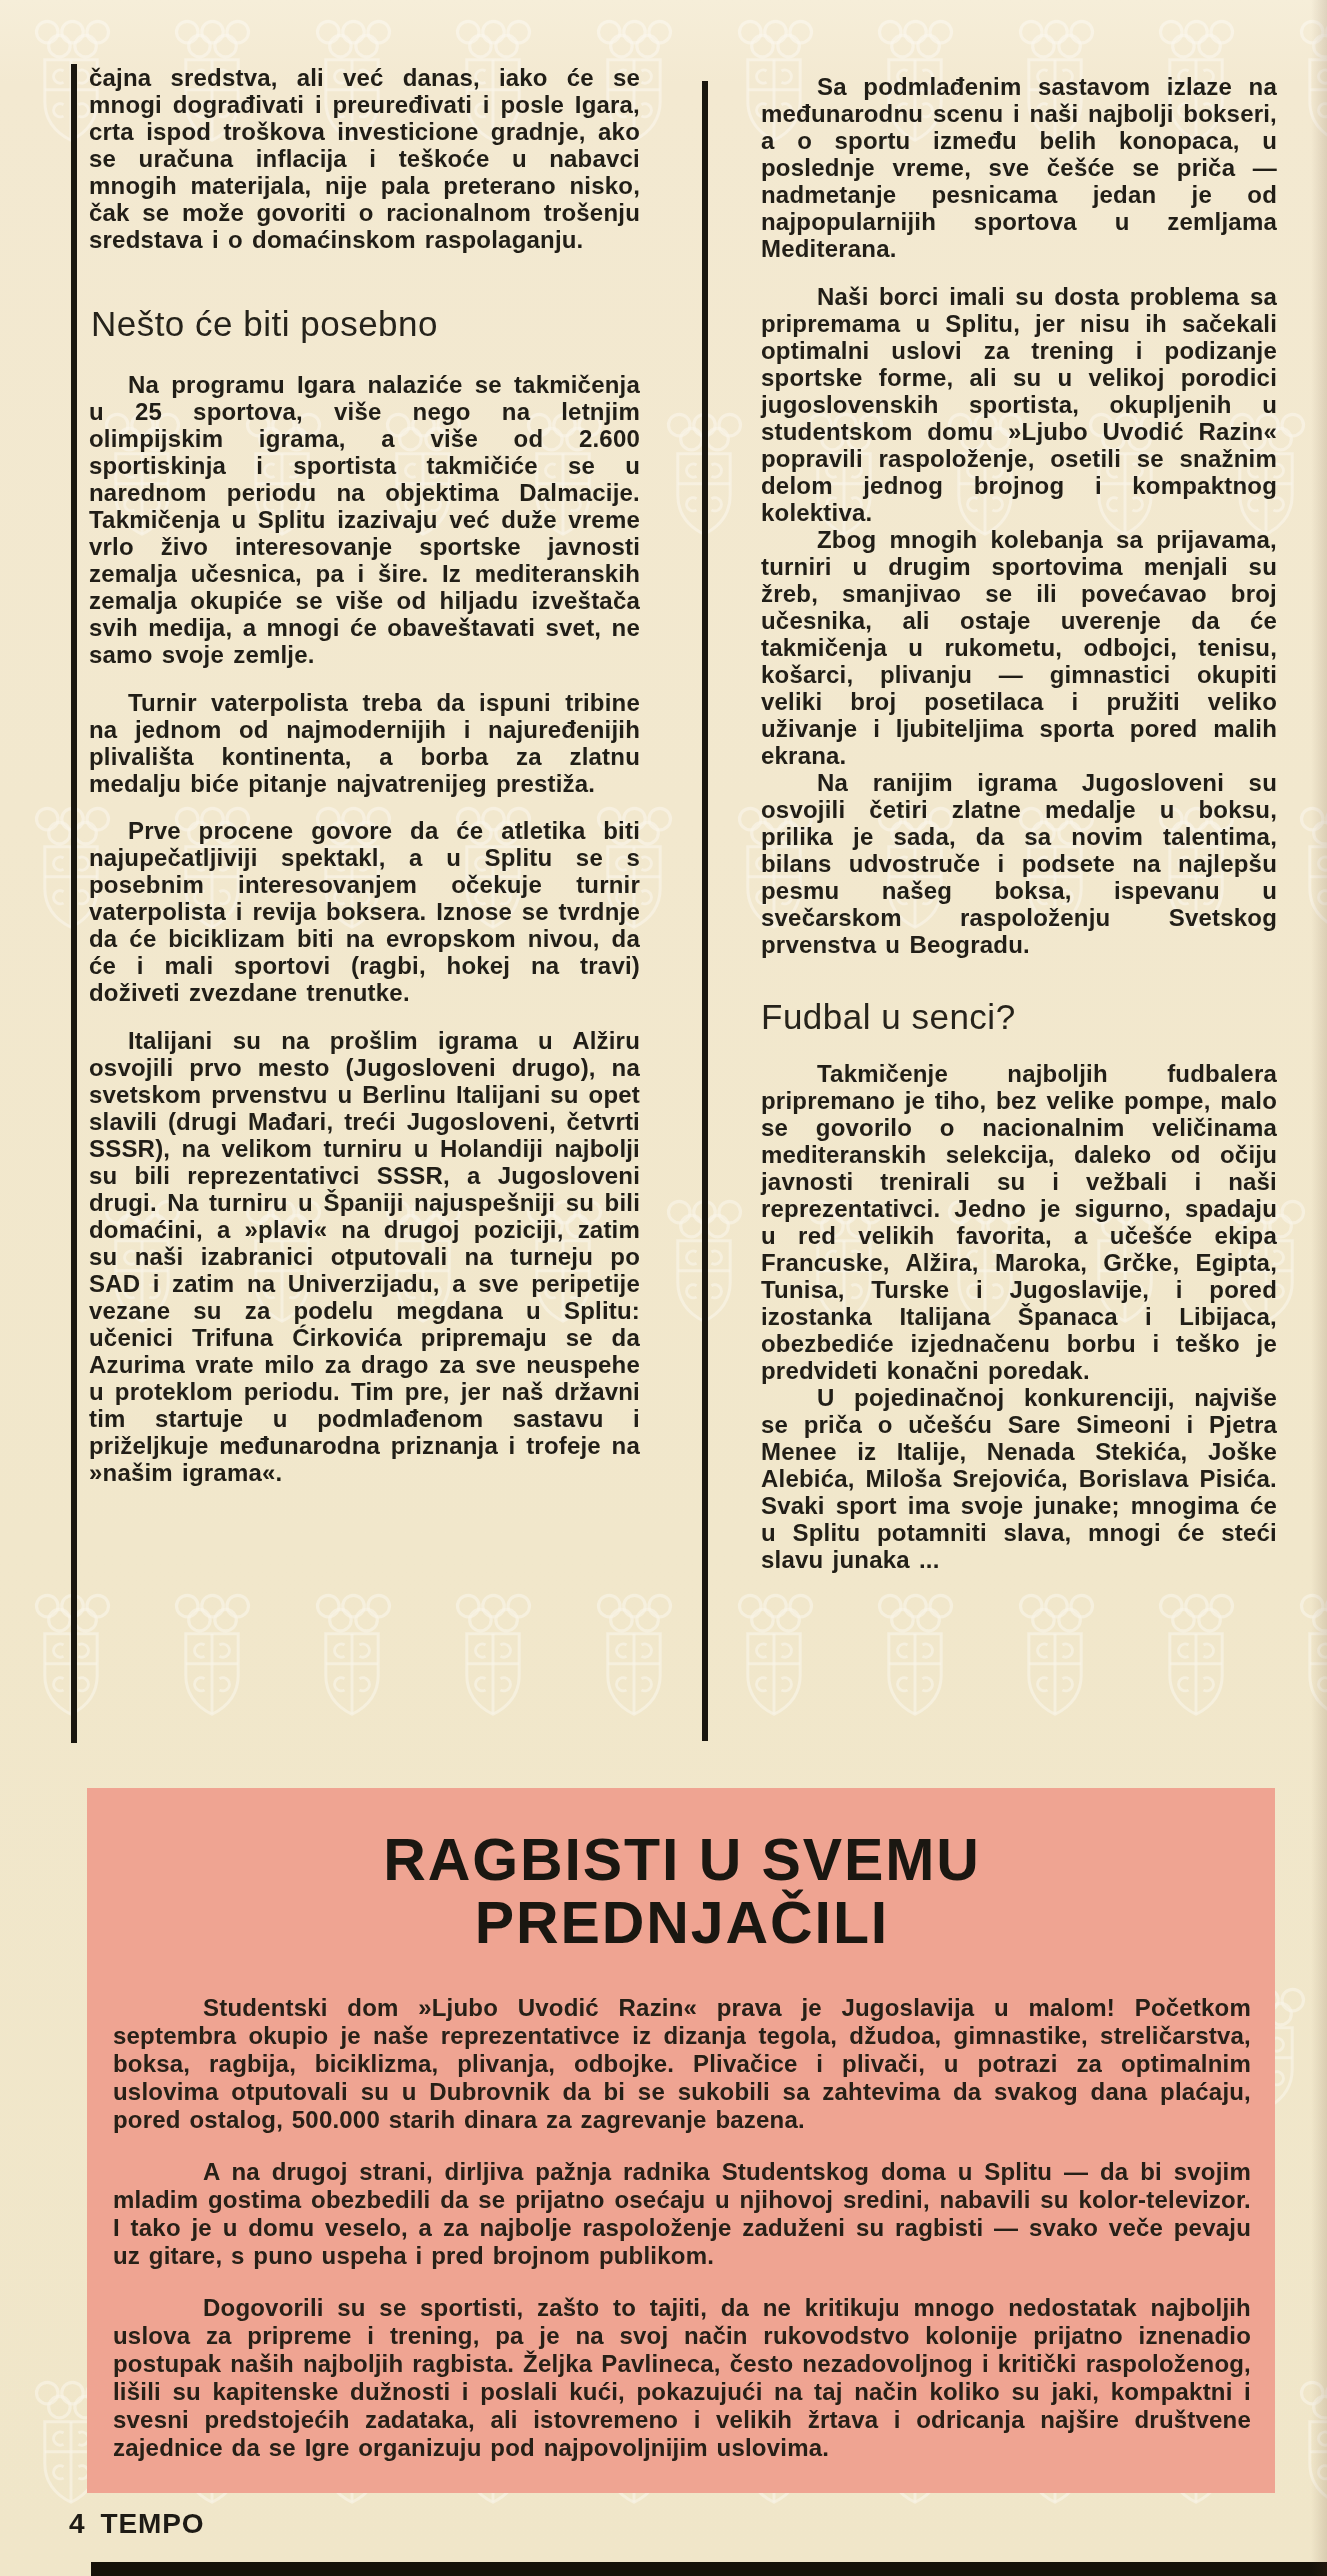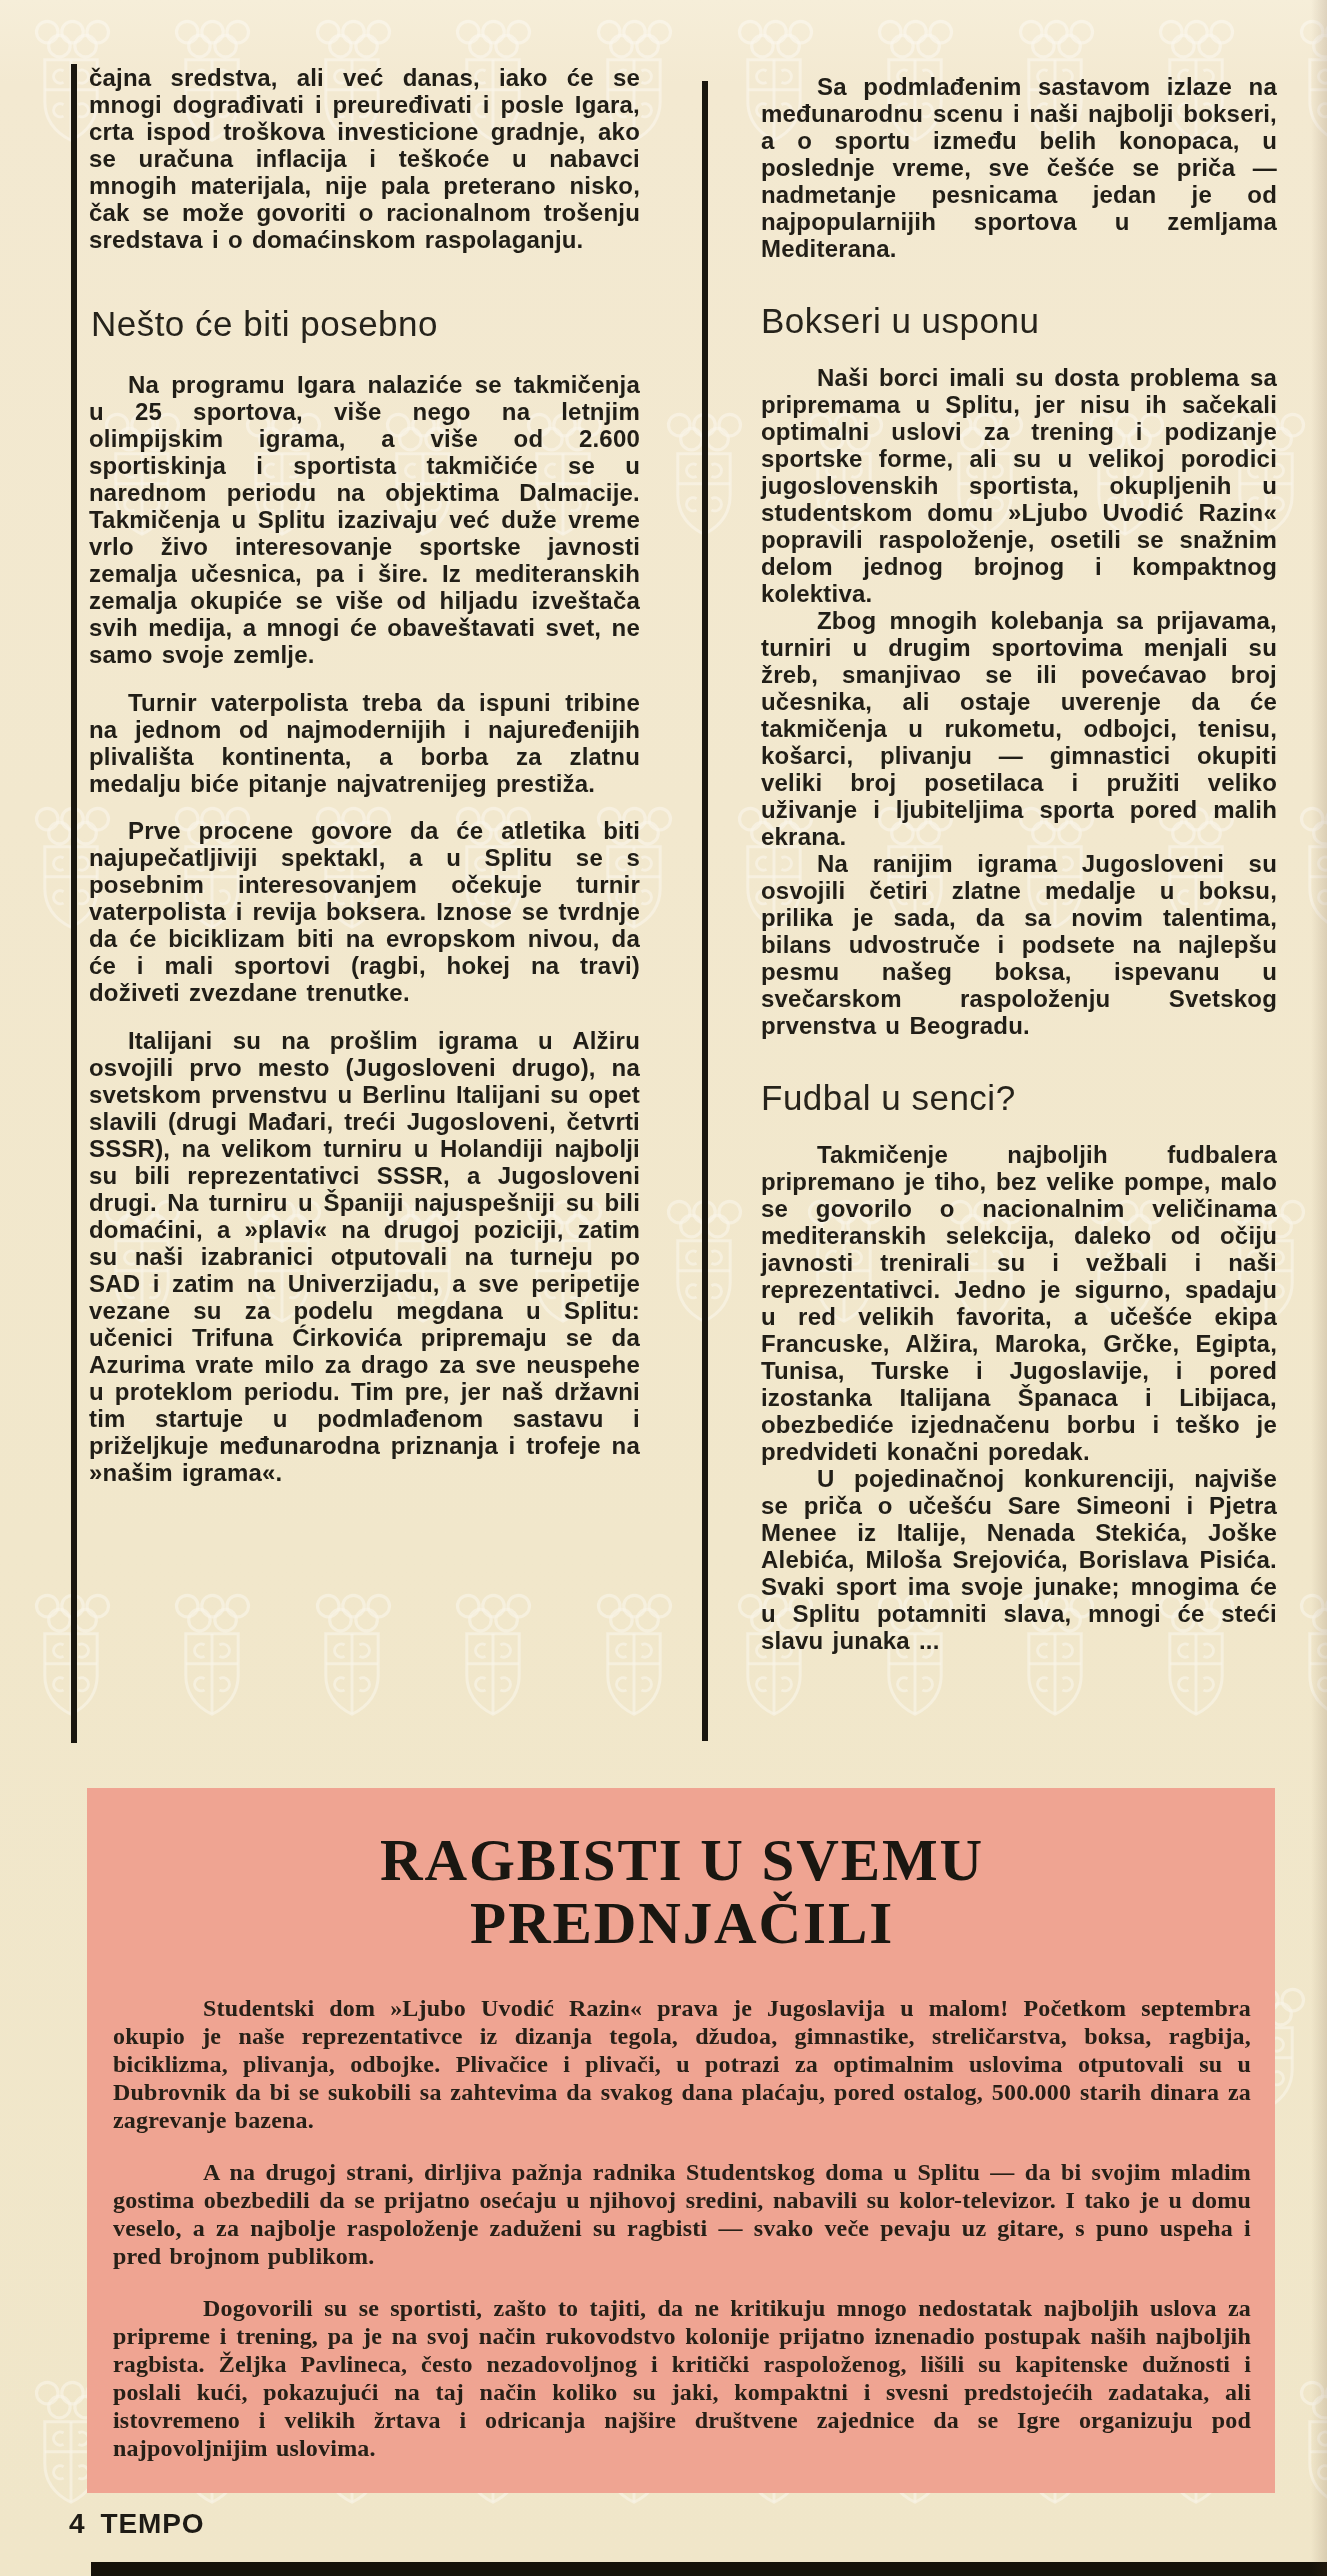--- a/index.html
+++ b/index.html
@@ -47,21 +47,20 @@
     margin-top:17px;
     text-align:right;font-weight:700;font-size:25px;
     letter-spacing:0.5px;color:#1e1b15;
   }
   
   .pink-box{
     position:absolute;left:87px;top:1788px;z-index:2;
     width:1188px;height:705px;box-sizing:border-box;
     background:#efa492;
     padding:41px 24px 0 26px;
-    font-family:Liberation Serif, serif;
   }
   .box-title{
     margin:0 0 39px 0;
     text-align:center;
     font-size:59px;line-height:63px;font-weight:800;
     letter-spacing:1.9px;color:#1a1711;
   }
   .box-p{
     margin:0 0 24px 0;
     font-size:24px;line-height:28px;font-weight:700;
@@ -1699,21 +1698,20 @@
     <p class="body-p no-indent">čajna sredstva, ali već danas, iako će se mnogi dograđivati i preuređivati i posle Igara, crta ispod troškova investicione gradnje, ako se uračuna inflacija i teškoće u nabavci mnogih materijala, nije pala preterano nisko, čak se može govoriti o racionalnom trošenju sredstava i o domaćinskom raspolaganju.</p>
     <h2 class="section-heading">Nešto će biti posebno</h2>
     <p class="body-p">Na programu Igara nalaziće se takmičenja u 25 sportova, više nego na letnjim olimpijskim igrama, a više od 2.600 sportiskinja i sportista takmičiće se u narednom periodu na objektima Dalmacije. Takmičenja u Splitu izazivaju već duže vreme vrlo živo interesovanje sportske javnosti zemalja učesnica, pa i šire. Iz mediteranskih zemalja okupiće se više od hiljadu izveštača svih medija, a mnogi će obaveštavati svet, ne samo svoje zemlje.</p>
     <p class="body-p">Turnir vaterpolista treba da ispuni tribine na jednom od najmodernijih i najuređenijih plivališta kontinenta, a borba za zlatnu medalju biće pitanje najvatrenijeg prestiža.</p>
     <p class="body-p">Prve procene govore da će atletika biti najupečatljiviji spektakl, a u Splitu se s posebnim interesovanjem očekuje turnir vaterpolista i revija boksera. Iznose se tvrdnje da će biciklizam biti na evropskom nivou, da će i mali sportovi (ragbi, hokej na travi) doživeti zvezdane trenutke.</p>
     <p class="body-p">Italijani su na prošlim igrama u Alžiru osvojili prvo mesto (Jugosloveni drugo), na svetskom prvenstvu u Berlinu Italijani su opet slavili (drugi Mađari, treći Jugosloveni, četvrti SSSR), na velikom turniru u Holandiji najbolji su bili reprezentativci SSSR, a Jugosloveni drugi. Na turniru u Španiji najuspešniji su bili domaćini, a »plavi« na drugoj poziciji, zatim su naši izabranici otputovali na turneju po SAD i zatim na Univerzijadu, a sve peripetije vezane su za podelu megdana u Splitu: učenici Trifuna Ćirkovića pripremaju se da Azurima vrate milo za drago za sve neuspehe u proteklom periodu. Tim pre, jer naš državni tim startuje u podmlađenom sastavu i priželjkuje međunarodna priznanja i trofeje na »našim igrama«.</p>
   </div>
 
   <div class="col col-right">
     <p class="body-p indent-lg">Sa podmlađenim sastavom izlaze na međunarodnu scenu i naši najbolji bokseri, a o sportu između belih konopaca, u poslednje vreme, sve češće se priča — nadmetanje pesnicama jedan je od najpopularnijih sportova u zemljama Mediterana.</p>
-    <h2 class="section-heading">Bokseri u usponu</h2>
     <p class="body-p indent-lg tight">Naši borci imali su dosta problema sa pripremama u Splitu, jer nisu ih sačekali optimalni uslovi za trening i podizanje sportske forme, ali su u velikoj porodici jugoslovenskih sportista, okupljenih u studentskom domu »Ljubo Uvodić Razin« popravili raspoloženje, osetili se snažnim delom jednog brojnog i kompaktnog kolektiva.</p>
     <p class="body-p indent-lg tight">Zbog mnogih kolebanja sa prijavama, turniri u drugim sportovima menjali su žreb, smanjivao se ili povećavao broj učesnika, ali ostaje uverenje da će takmičenja u rukometu, odbojci, tenisu, košarci, plivanju — gimnastici okupiti veliki broj posetilaca i pružiti veliko uživanje i ljubiteljima sporta pored malih ekrana.</p>
     <p class="body-p indent-lg tight">Na ranijim igrama Jugosloveni su osvojili četiri zlatne medalje u boksu, prilika je sada, da sa novim talentima, bilans udvostruče i podsete na najlepšu pesmu našeg boksa, ispevanu u svečarskom raspoloženju Svetskog prvenstva u Beogradu.</p>
     <h2 class="section-heading">Fudbal u senci?</h2>
     <p class="body-p indent-lg tight">Takmičenje najboljih fudbalera pripremano je tiho, bez velike pompe, malo se govorilo o nacionalnim veličinama mediteranskih selekcija, daleko od očiju javnosti trenirali su i vežbali i naši reprezentativci. Jedno je sigurno, spadaju u red velikih favorita, a učešće ekipa Francuske, Alžira, Maroka, Grčke, Egipta, Tunisa, Turske i Jugoslavije, i pored izostanka Italijana Španaca i Libijaca, obezbediće izjednačenu borbu i teško je predvideti konačni poredak.</p>
     <p class="body-p indent-lg tight">U pojedinačnoj konkurenciji, najviše se priča o učešću Sare Simeoni i Pjetra Menee iz Italije, Nenada Stekića, Joške Alebića, Miloša Srejovića, Borislava Pisića. Svaki sport ima svoje junake; mnogima će u Splitu potamniti slava, mnogi će steći slavu junaka ...</p>
   </div>
 
   <section class="pink-box">
     <h1 class="box-title"><span>RAGBISTI U SVEMU</span><br><span>PREDNJAČILI</span></h1>

